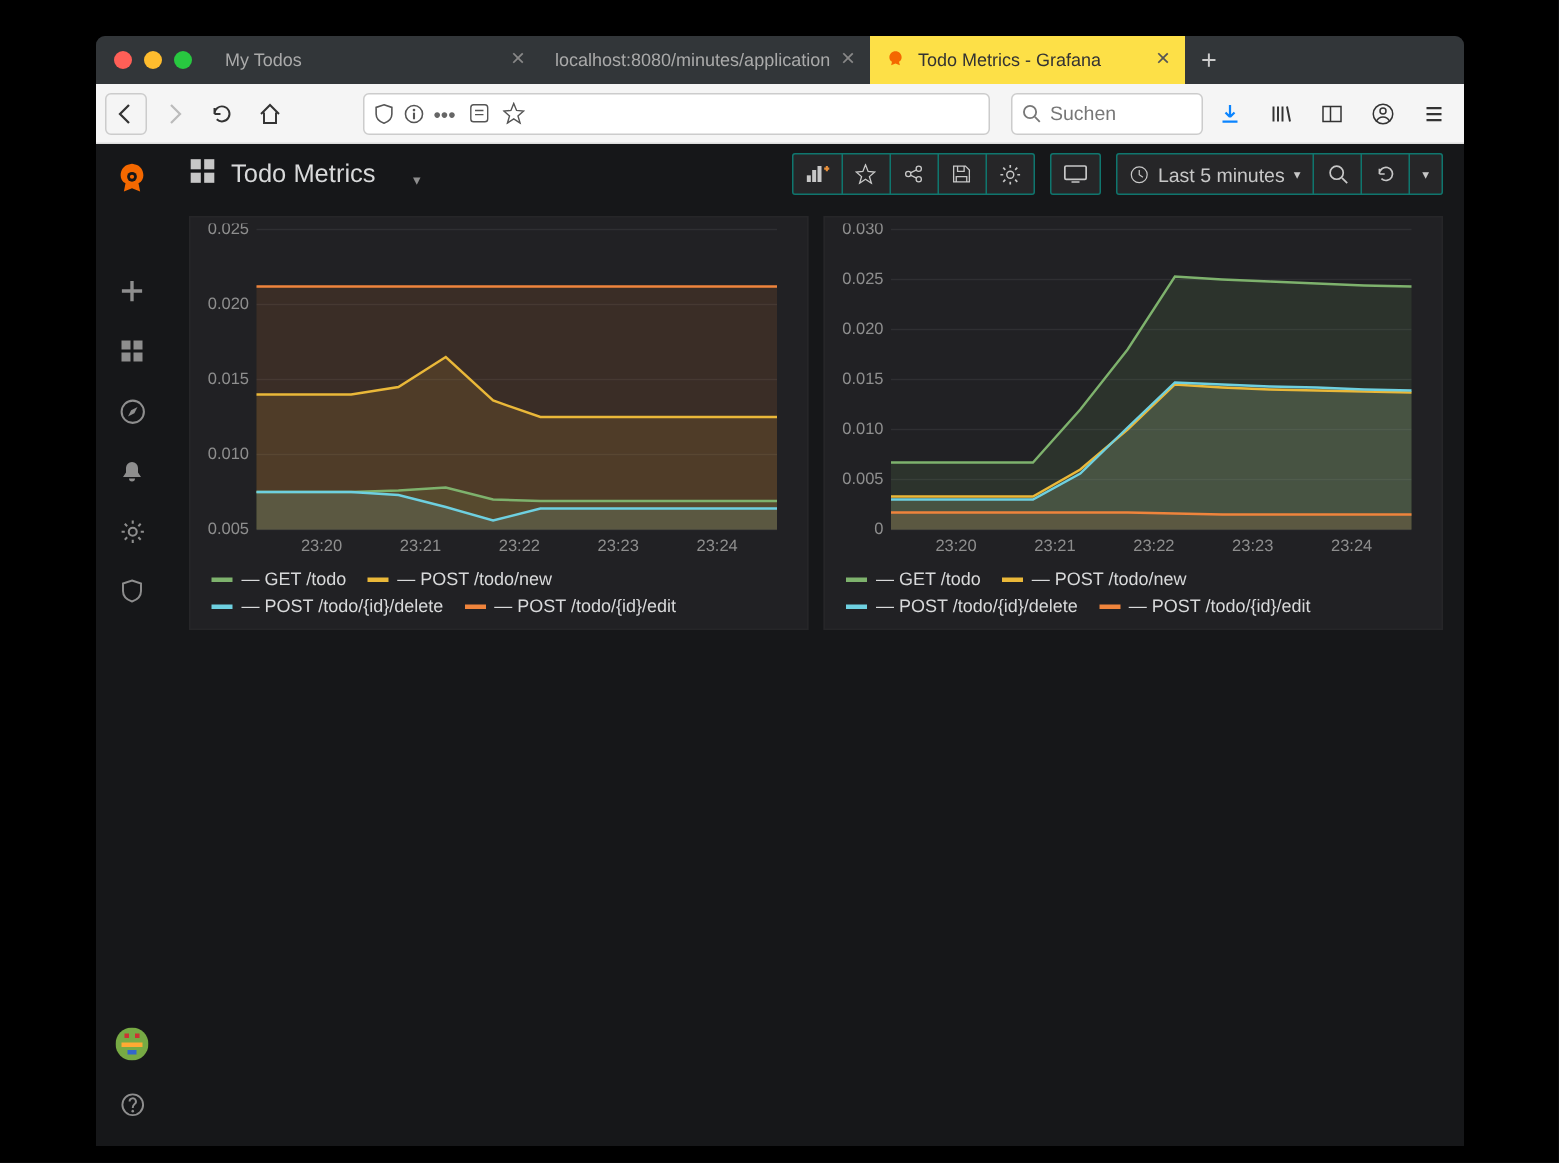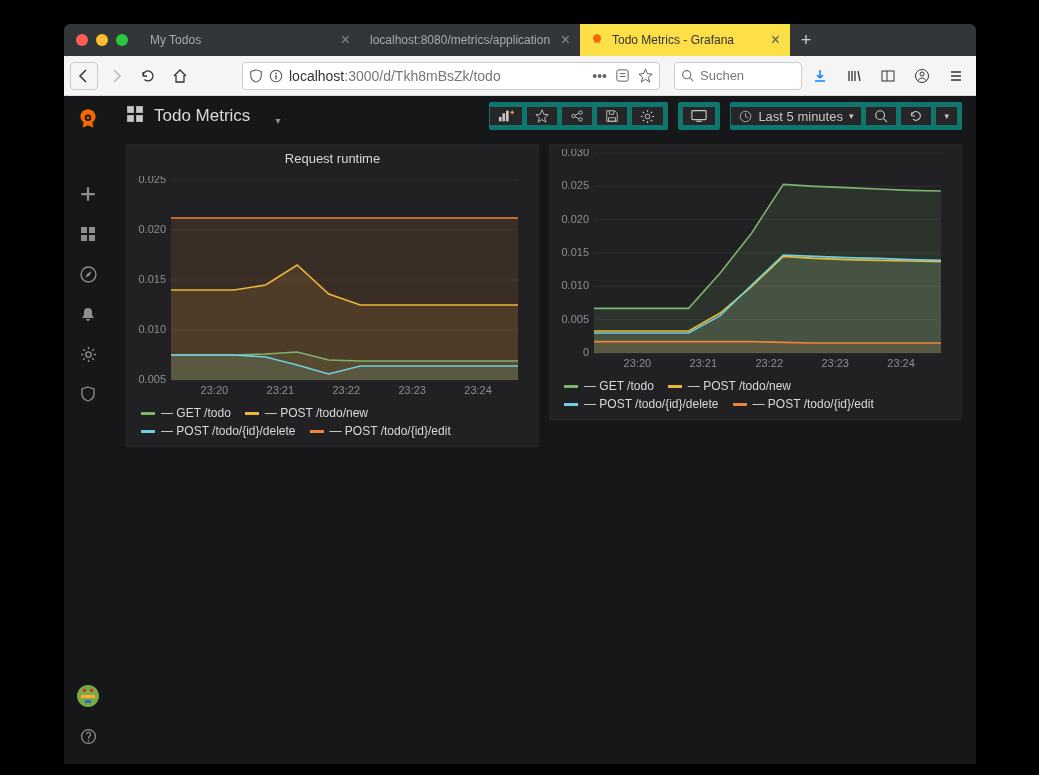--- a/index.html
+++ b/index.html
@@ -35,21 +35,21 @@
   .content { position: absolute; top: 72px; left: 0; right: 0; bottom: 0; background: #161719; display: flex; }
   .grafana-sidebar { width: 48px; background: #161719; display: flex; flex-direction: column; align-items: center; padding-top: 0; }
   .grafana-logo { width: 48px; height: 48px; display: flex; align-items: center; justify-content: center; }
   .side-icon { width: 48px; height: 40px; display: flex; align-items: center; justify-content: center; color: #8e8e8e; font-size: 16px; }
   .side-spacer { flex: 1; }
 
   .main { flex: 1; display: flex; flex-direction: column; }
   .topbar { height: 40px; display: flex; align-items: center; padding: 0 14px; gap: 10px; color: #d8d9da; }
   .dash-title { font-size: 17px; font-weight: 400; display: flex; align-items: flex-end; gap: 25px; }
   .tb-spacer { flex: 1; }
-  .tb-btn { height: 28px; min-width: 32px; background: #262628; border: 5px solid #0f766e; border-radius: 2px; display: inline-flex; align-items: center; justify-content: center; color: #c7c7c7; font-size: 13px; padding: 0 8px; }
+  .tb-btn { height: 28px; min-width: 32px; background: #262628; border: 1px solid #0f766e; border-radius: 2px; display: inline-flex; align-items: center; justify-content: center; color: #c7c7c7; font-size: 13px; padding: 0 8px; }
   .tb-btn.highlight { color: #e78f3a; }
   .btn-group { display:flex; }
   .btn-group .tb-btn { border-radius: 0; border-left-width:0; }
   .btn-group .tb-btn:first-child { border-radius: 2px 0 0 2px; border-left-width:1px; }
   .btn-group .tb-btn:last-child { border-radius: 0 2px 2px 0; }
 
   .panels { flex: 1; display: flex; gap: 10px; padding: 8px 14px; align-items: flex-start; }
   .panel { background: #212124; border: 1px solid #262628; flex: 1; display: flex; flex-direction: column; }
   .panel-title { text-align: center; color: #d8d9da; font-size: 13px; padding: 6px 0; }
   .plot-wrap { position: relative; height: 230px; padding: 4px 10px 4px 2px; }
@@ -69,21 +69,21 @@
       <div class="dot red"></div>
       <div class="dot yellow"></div>
       <div class="dot green"></div>
     </div>
     <div class="tabs">
       <div class="tab inactive mytodos">
         <span>My Todos</span>
         <span class="tab-close">×</span>
       </div>
       <div class="tab inactive localhost">
-        <span style="overflow:hidden;text-overflow:clip;white-space:nowrap;">localhost:8080/metrics/application</span>
+        <span style="overflow:hidden;text-overflow:clip;white-space:nowrap;">localhost:8080/minutes/application</span>
         <span class="tab-close">×</span>
       </div>
       <div class="tab active grafana">
         <span class="tab-icon">
           <svg width="14" height="14" viewBox="0 0 24 24">
               <path d="M12 2 C8 2 5 5 5 9 c0 2 1 4 3 5 l-1 4 5 -2 5 2 -1 -4 c2 -1 3 -3 3 -5 0 -4 -3 -7 -7 -7z" fill="#f46800"></path>
             </svg>
         </span>
         <span>Todo Metrics - Grafana</span>
         <span class="tab-close" style="color:#555">×</span>
@@ -116,23 +116,20 @@
     <div style="width:40px"></div>
     <div class="urlbar">
       <svg width="14" height="14" viewBox="0 0 16 16">
           <path d="M8 1 L14 3 V8 c0 4 -3 6 -6 7 C5 14 2 12 2 8 V3z" stroke="#555" stroke-width="1.2" fill="none"></path>
         </svg>
       <svg width="14" height="14" viewBox="0 0 16 16">
           <circle cx="8" cy="8" r="6.5" stroke="#555" stroke-width="1.2" fill="none"></circle>
           <circle cx="8" cy="5" r="1" fill="#555"></circle>
           <rect x="7.2" y="7" width="1.6" height="5" fill="#555"></rect>
         </svg>
-      <span class="url-text">
-        <span>localhost</span><span class="url-grey">:3000/d/Tkh8mBsZk/todo</span>
-      </span>
       <span class="url-icons">
         <span>•••</span>
         <svg width="15" height="15" viewBox="0 0 16 16">
             <rect x="2" y="2" width="12" height="12" rx="2" stroke="#555" fill="none"></rect>
             <path d="M5 6h6M5 9h6" stroke="#555"></path>
           </svg>
         <svg width="15" height="15" viewBox="0 0 16 16">
             <path d="M8 1l2 5 5 .5-4 3.5 1.5 5L8 12l-4.5 3 1.5-5-4-3.5 5-.5z" stroke="#555" fill="none"></path>
           </svg>
       </span>
@@ -313,21 +310,20 @@
               <svg width="14" height="14" viewBox="0 0 16 16">
                 <path d="M3 8a5 5 0 1 1 1.5 3.5M3 8V4M3 8h4" stroke="#c7c7c7" stroke-width="1.3" fill="none"></path>
               </svg>
             </div>
           <div class="tb-btn" style="min-width:22px;font-size:9px">▾</div>
         </div>
       </div>
 
       <div class="panels">
         <div class="panel" id="panel-0">
-          <div class="panel-title">Request runtime</div>
           <div class="plot-wrap"><svg class="plot-svg" width="100%" height="100%" viewBox="0 0 395 222">
                 <line class="gridline" x1="40" x2="387" y1="204" y2="204"></line>
                 <text x="35" y="207" text-anchor="end">0.005</text>
                 <line class="gridline" x1="40" x2="387" y1="154" y2="154"></line>
                 <text x="35" y="157" text-anchor="end">0.010</text>
                 <line class="gridline" x1="40" x2="387" y1="104.00000000000003" y2="104.00000000000003"></line>
                 <text x="35" y="107.00000000000003" text-anchor="end">0.015</text>
                 <line class="gridline" x1="40" x2="387" y1="54" y2="54"></line>
                 <text x="35" y="57" text-anchor="end">0.020</text>
                 <line class="gridline" x1="40" x2="387" y1="4" y2="4"></line>

